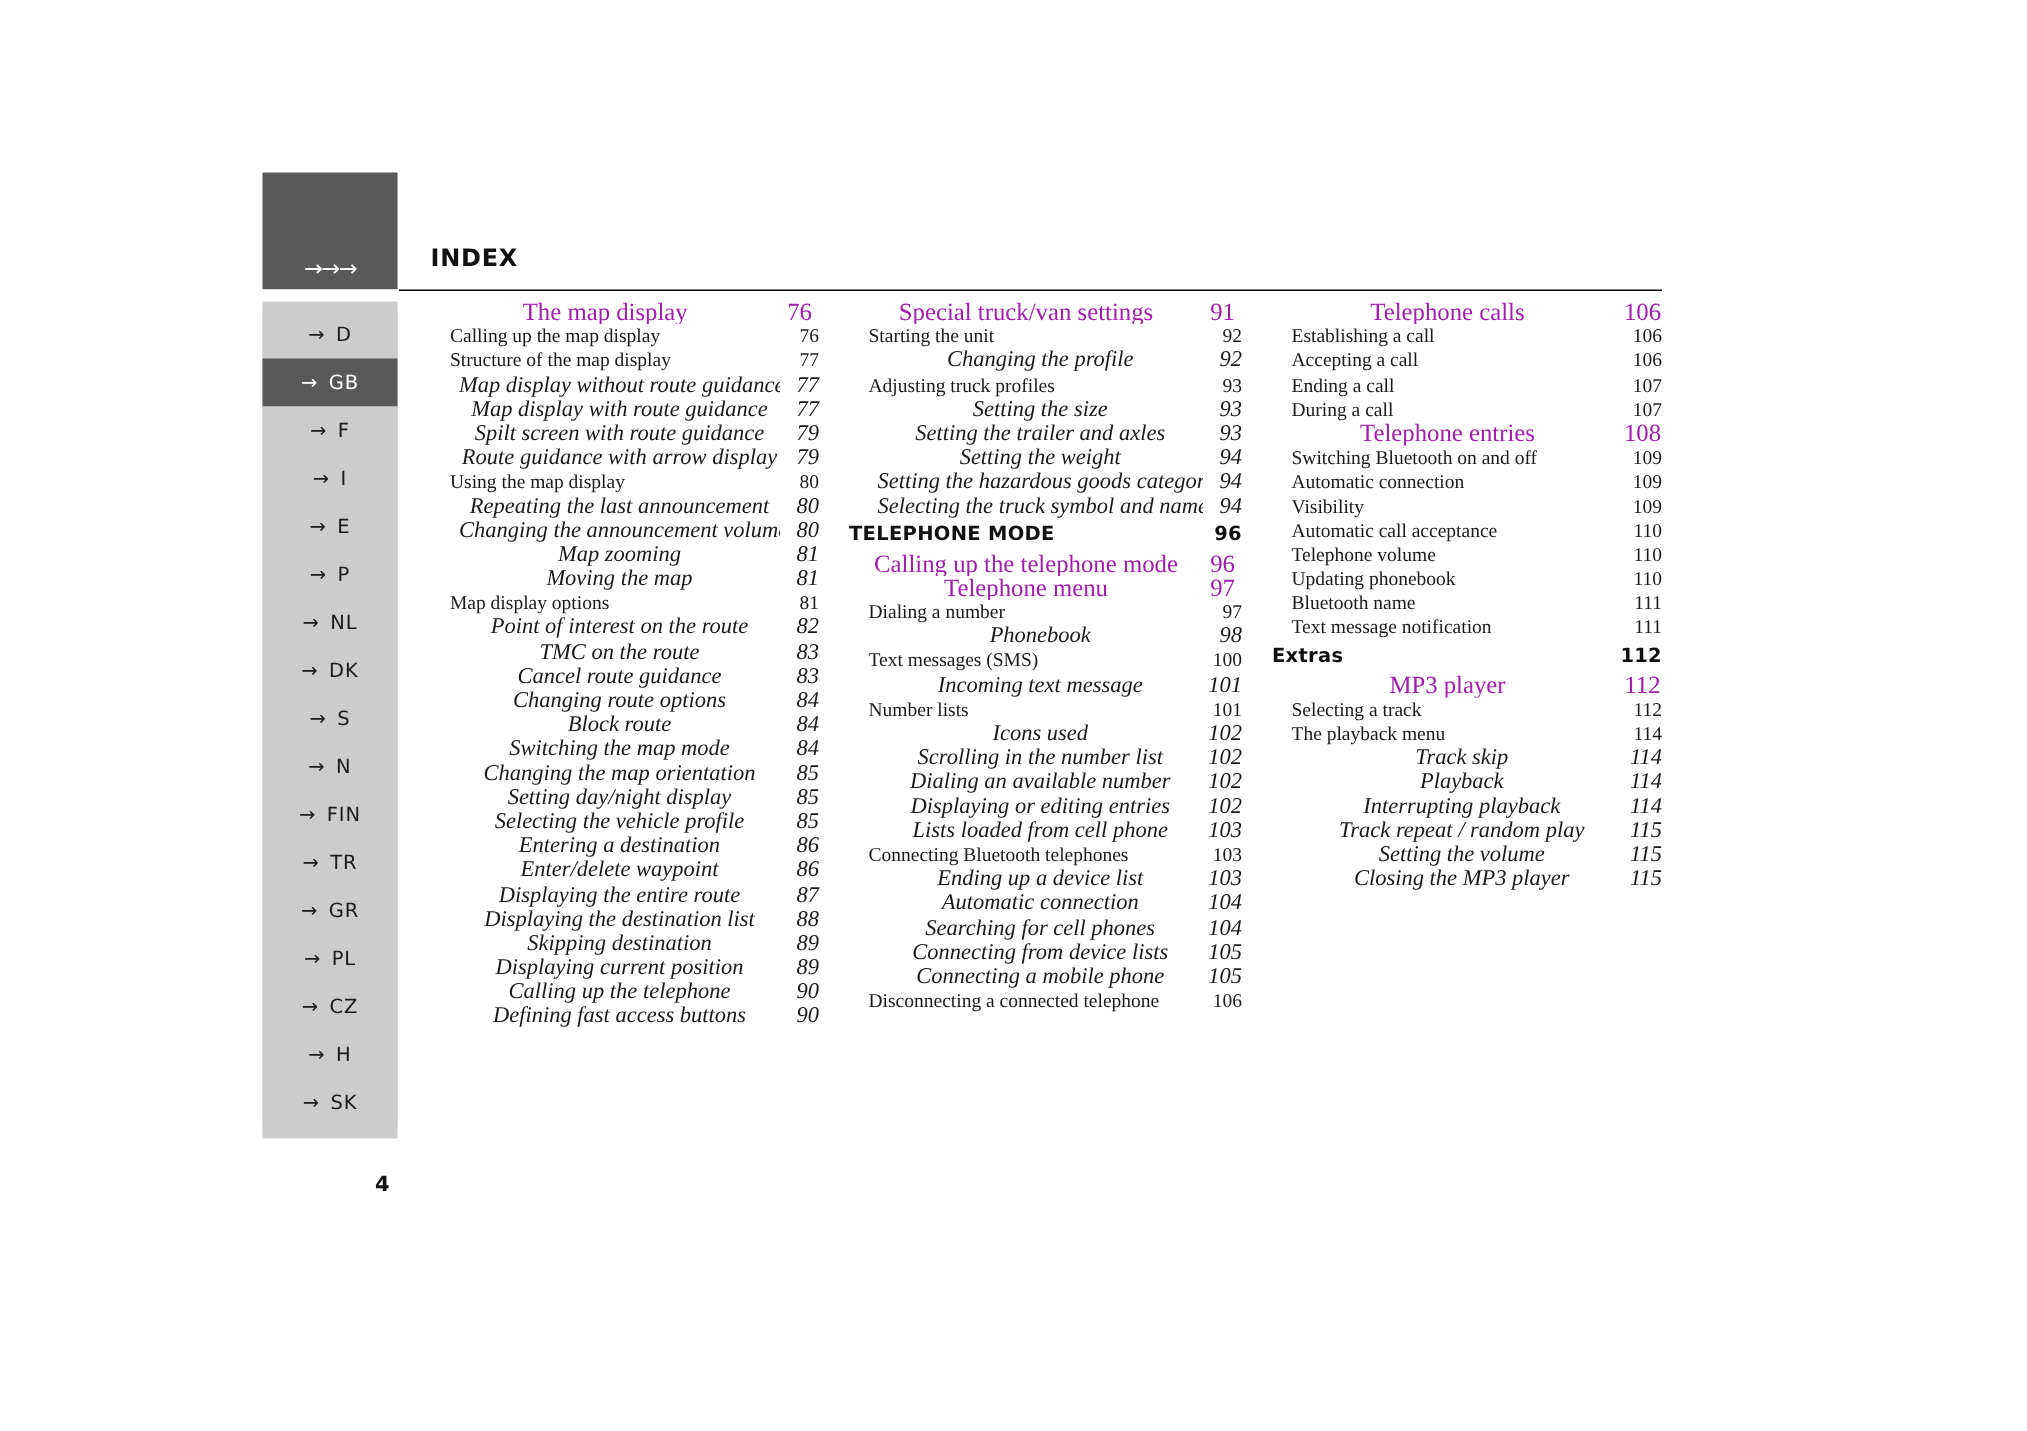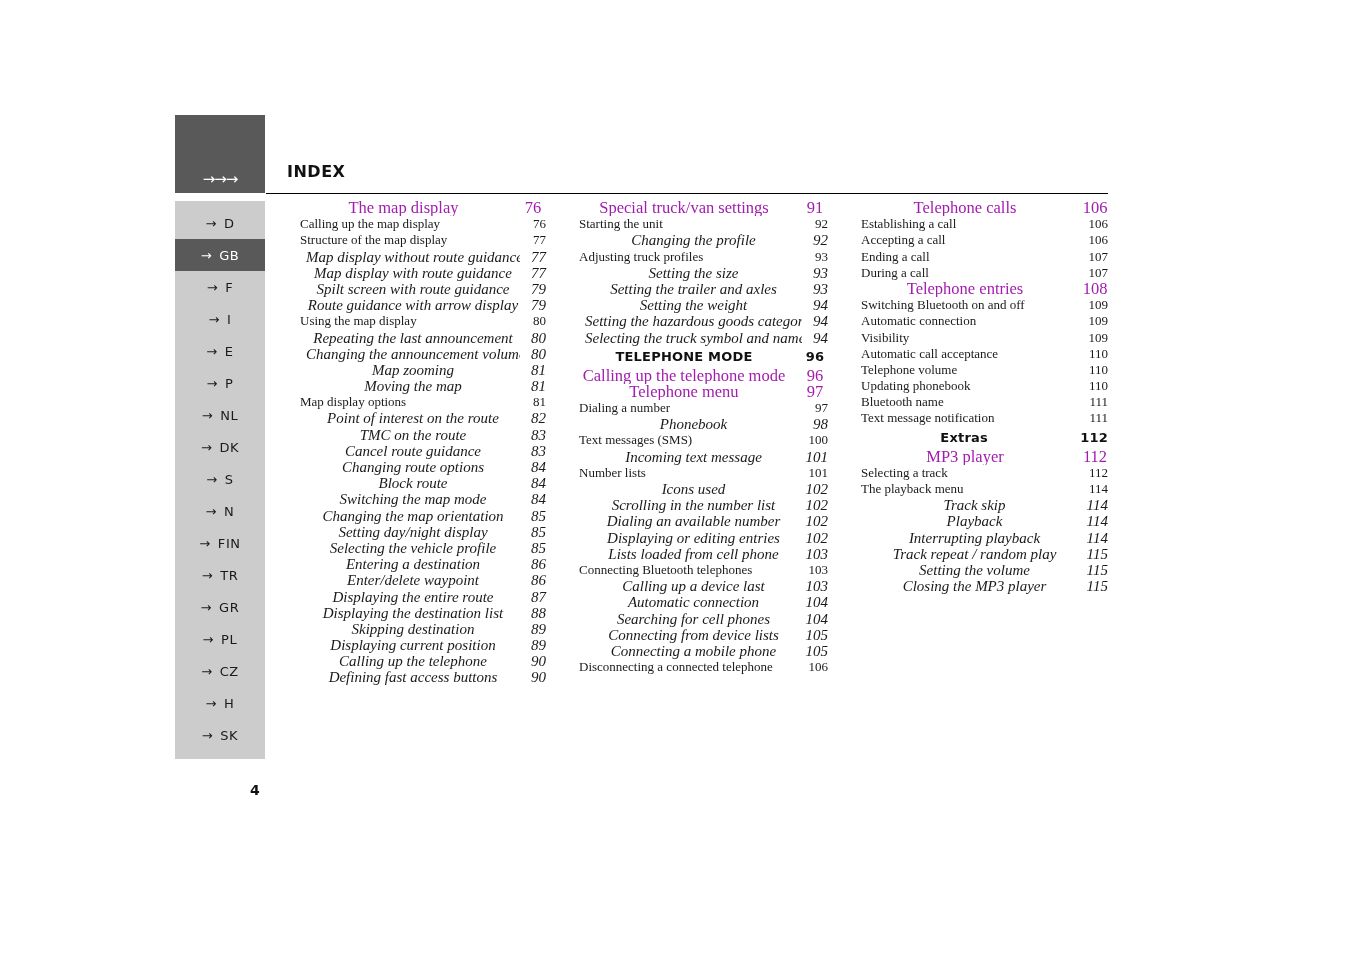--- a/index.html
+++ b/index.html
@@ -126,21 +126,20 @@
   }
 
   
   .entry.lvl-chapter .label,
   .entry.lvl-chapter .page {
     font-family: "DejaVu Sans", sans-serif;
     font-weight: bold;
     font-size: 13px;
     color: #111111;
     letter-spacing: 0.2px;
-    text-align: center;
   }
   .entry.lvl-chapter { height: 22px; line-height: 22px; }
 
   
   .entry.lvl-1 .label,
   .entry.lvl-1 .page {
     font-family: "Liberation Serif", serif;
     font-size: 16.5px;
     color: #a21caf;
     text-align: center;
@@ -469,21 +468,21 @@
       </div>
       <div class="entry lvl-3">
         <span class="label">Lists loaded from cell phone</span>
         <span class="page">103</span>
       </div>
       <div class="entry lvl-2">
         <span class="label">Connecting Bluetooth telephones</span>
         <span class="page">103</span>
       </div>
       <div class="entry lvl-3">
-        <span class="label">Calling up a device last</span>
+        <span class="label">Ending up a device list</span>
         <span class="page">103</span>
       </div>
       <div class="entry lvl-3">
         <span class="label">Automatic connection</span>
         <span class="page">104</span>
       </div>
       <div class="entry lvl-3">
         <span class="label">Searching for cell phones</span>
         <span class="page">104</span>
       </div>

